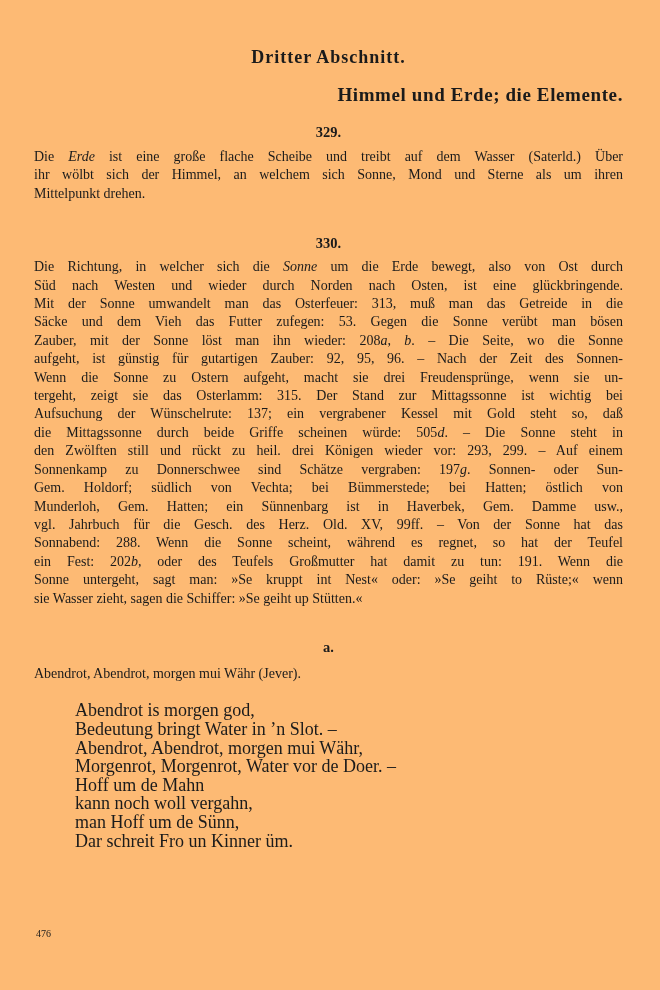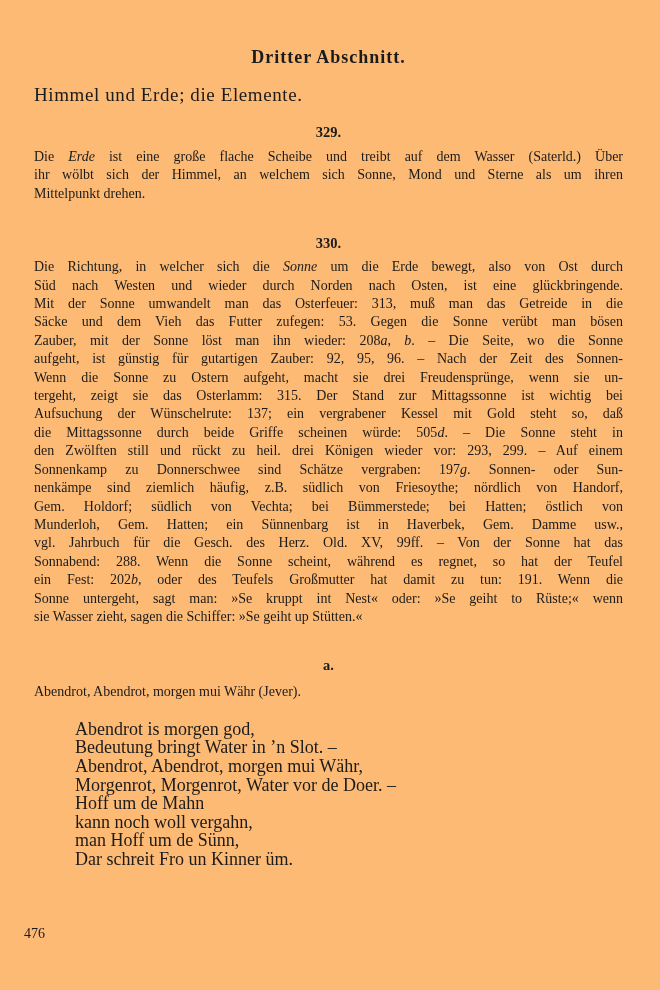--- a/index.html
+++ b/index.html
@@ -23,22 +23,22 @@
   .h1 {
     margin-top: 47px;
     text-align: center;
     font-weight: bold;
     font-size: 18px;
     line-height: 21px;
     letter-spacing: 1px;
   }
   .h2 {
     margin-top: 16px;
-    text-align: left;
-    font-weight: normal;
+    text-align: right;
+    font-weight: bold;
     font-size: 19px;
     line-height: 22px;
     letter-spacing: 0.6px;
   }
   .num {
     text-align: center;
     font-weight: bold;
     font-size: 14.5px;
     line-height: 18px;
   }
@@ -63,23 +63,23 @@
     line-height: 18.4px;
   }
   .poem {
     margin-top: 18px;
     margin-left: 41px;
     font-size: 18px;
     line-height: 18.6px;
   }
   .page-number {
     position: absolute;
-    left: 24px;
+    left: 36px;
     top: 926px;
-    font-size: 14px;
+    font-size: 10px;
     line-height: 16px;
     color: #1b1b1b;
   }
 </style>
 </head>
 <body>
 
 <div class="page">
   <div class="content">
 
@@ -105,21 +105,20 @@
         <div class="line">Mit der Sonne umwandelt man das Osterfeuer: 313, muß man das Getreide in die</div>
         <div class="line">Säcke und dem Vieh das Futter zufegen: 53. Gegen die Sonne verübt man bösen</div>
         <div class="line">Zauber, mit der Sonne löst man ihn wieder: 208<i>a</i>, <i>b</i>. – Die Seite, wo die Sonne</div>
         <div class="line">aufgeht, ist günstig für gutartigen Zauber: 92, 95, 96. – Nach der Zeit des Sonnen-</div>
         <div class="line">Wenn die Sonne zu Ostern aufgeht, macht sie drei Freudensprünge, wenn sie un-</div>
         <div class="line">tergeht, zeigt sie das Osterlamm: 315. Der Stand zur Mittagssonne ist wichtig bei</div>
         <div class="line">Aufsuchung der Wünschelrute: 137; ein vergrabener Kessel mit Gold steht so, daß</div>
         <div class="line">die Mittagssonne durch beide Griffe scheinen würde: 505<i>d</i>. – Die Sonne steht in</div>
         <div class="line">den Zwölften still und rückt zu heil. drei Königen wieder vor: 293, 299. – Auf einem</div>
         <div class="line">Sonnenkamp zu Donnerschwee sind Schätze vergraben: 197<i>g</i>. Sonnen- oder Sun-</div>
-        <div class="line">nenkämpe sind ziemlich häufig, z.B. südlich von Friesoythe; nördlich von Handorf,</div>
         <div class="line">Gem. Holdorf; südlich von Vechta; bei Bümmerstede; bei Hatten; östlich von</div>
         <div class="line">Munderloh, Gem. Hatten; ein Sünnenbarg ist in Haverbek, Gem. Damme usw.,</div>
         <div class="line">vgl. Jahrbuch für die Gesch. des Herz. Old. XV, 99ff. – Von der Sonne hat das</div>
         <div class="line">Sonnabend: 288. Wenn die Sonne scheint, während es regnet, so hat der Teufel</div>
         <div class="line">ein Fest: 202<i>b</i>, oder des Teufels Großmutter hat damit zu tun: 191. Wenn die</div>
         <div class="line">Sonne untergeht, sagt man: »Se kruppt int Nest« oder: »Se geiht to Rüste;« wenn</div>
         <div class="line last-line">sie Wasser zieht, sagen die Schiffer: »Se geiht up Stütten.«</div>
       </div>
 
     <div class="num num-a">a.</div>

